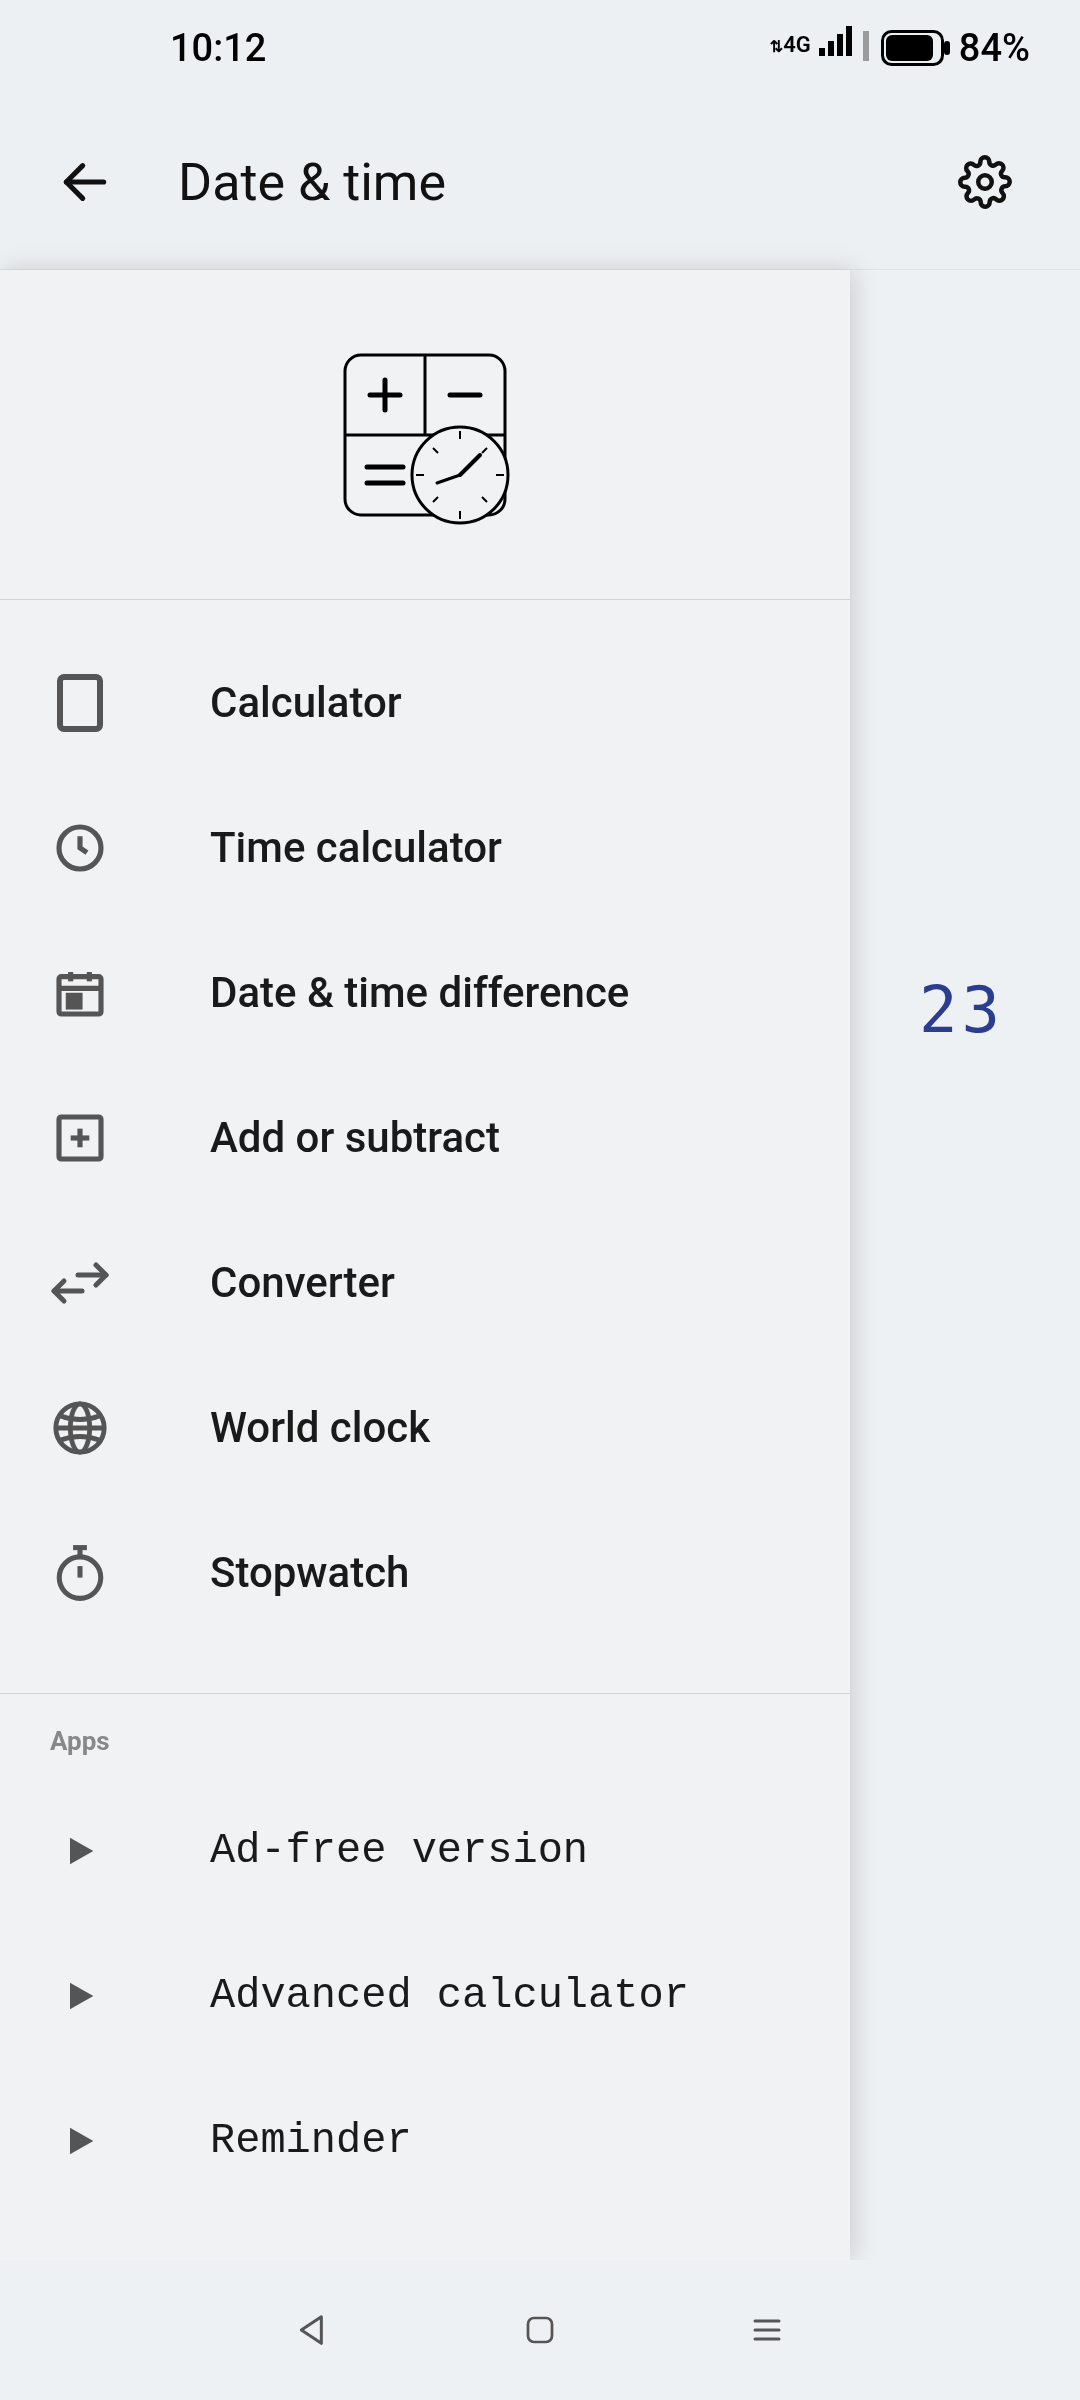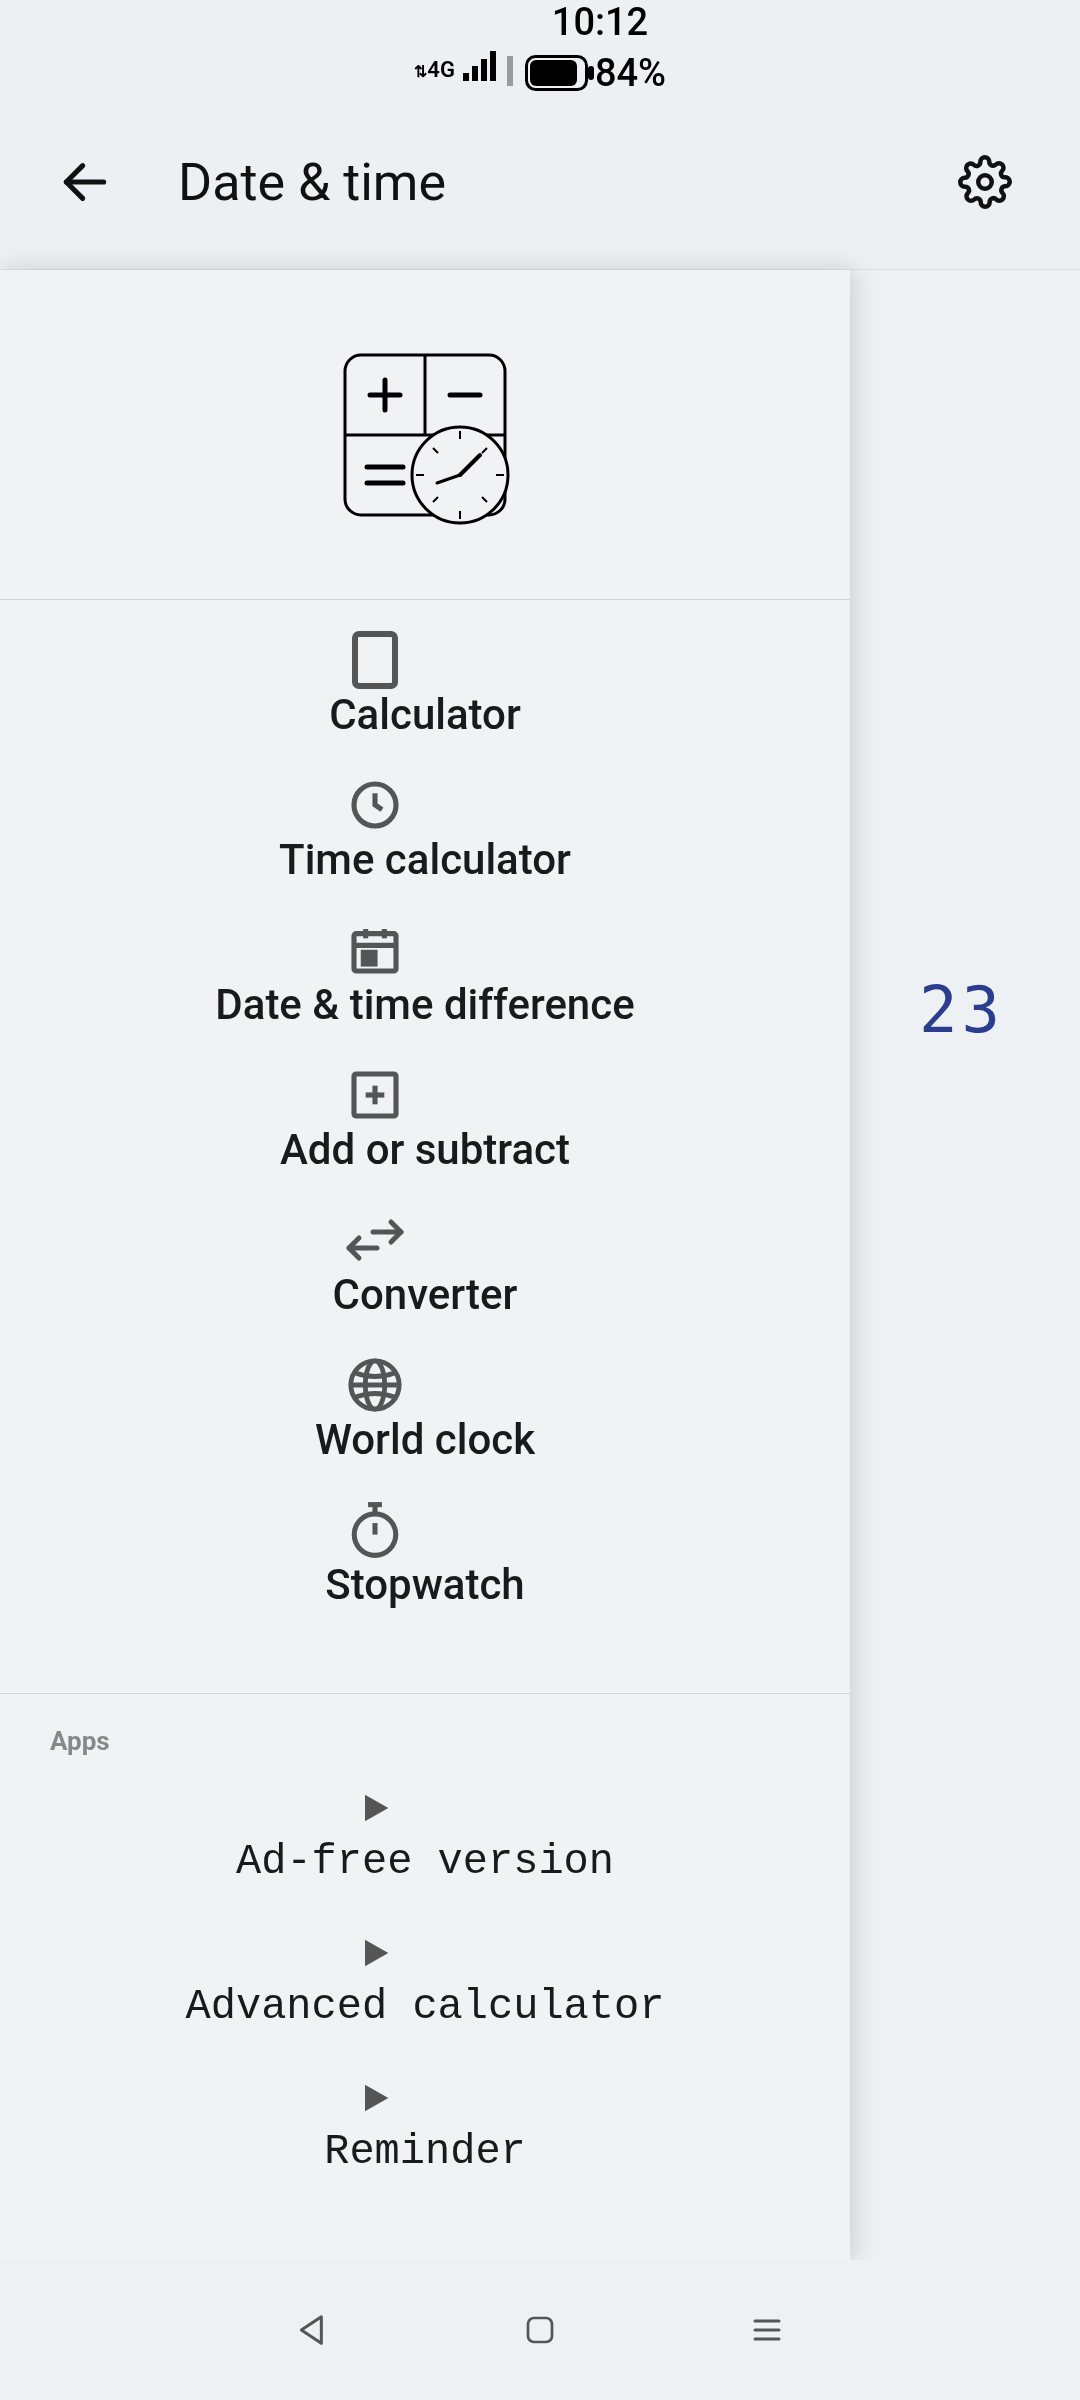--- a/index.html
+++ b/index.html
@@ -8,25 +8,24 @@
   .status-bar {
     height: 95px;
     display: flex;
     align-items: center;
     justify-content: space-between;
     padding: 0 50px;
     font-size: 38px;
     font-weight: 500;
     color: #000;
     background: #edf0f2;
-    flex-direction: column;
   }
   .status-left { padding-left: 120px; }
   .status-right { display: flex; align-items: flex-start; gap: 8px; }
-  .battery-wrap { display: flex; align-items: center; gap: 0; }
+  .battery-wrap { display: flex; align-items: center; gap: 8px; }
   
   .app-bar {
     height: 175px;
     display: flex;
     align-items: center;
     padding: 0 50px;
     background: #edf0f2;
     border-bottom: 1px solid rgba(0,0,0,0.05);
   }
   .back-btn { width: 70px; height: 70px; display:flex; align-items:center; justify-content:center; }
@@ -68,21 +67,20 @@
     justify-content: center;
     border-bottom: 1px solid #d0d3d5;
   }
   
   .menu-list { padding: 30px 0; }
   .menu-item {
     display: flex;
     align-items: center;
     height: 145px;
     padding: 0 50px;
-    flex-direction: column;
   }
   .menu-icon {
     width: 60px;
     height: 60px;
     display: flex;
     align-items: center;
     justify-content: center;
     margin-right: 100px;
   }
   .menu-label {

